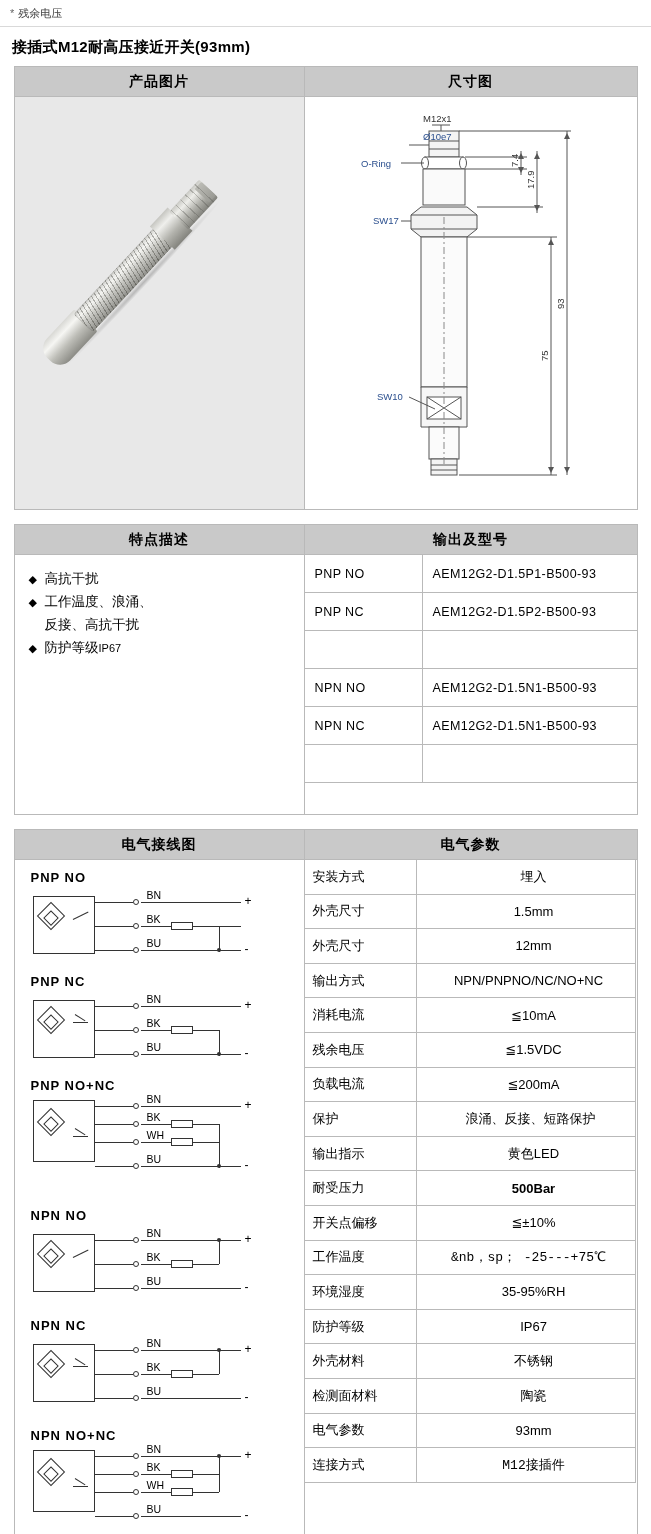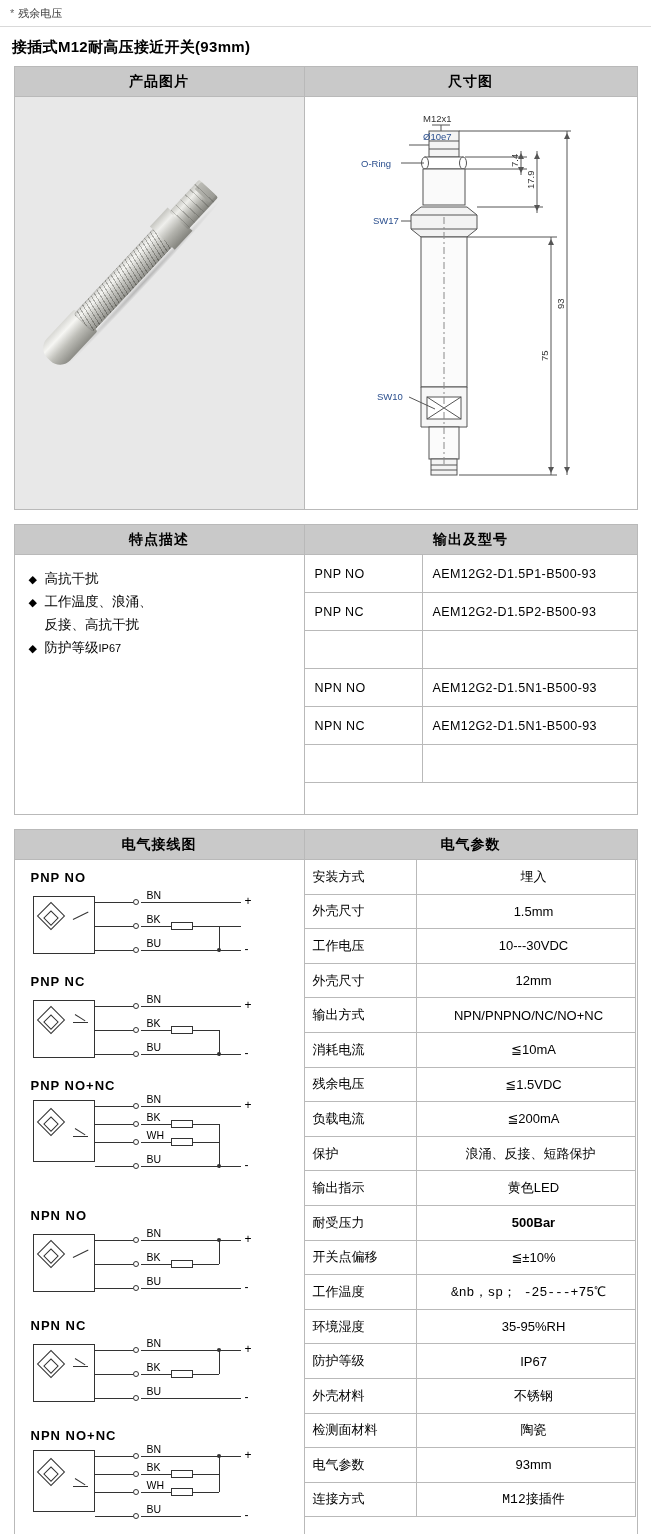--- a/index.html
+++ b/index.html
@@ -548,24 +548,20 @@
           <tbody>
                 <tr>
                   <td class="k">安装方式</td>
                   <td class="v">埋入</td>
                 </tr>
           <tr>
                   <td class="k">外壳尺寸</td>
                   <td class="v">1.5mm</td>
                 </tr>
           <tr>
-                  <td class="k">工作电压</td>
-                  <td class="v">10---30VDC</td>
-                </tr>
-          <tr>
                   <td class="k">外壳尺寸</td>
                   <td class="v">12mm</td>
                 </tr>
           <tr>
                   <td class="k">输出方式</td>
                   <td class="v" style="padding-left:14px;">NPN/PNPNO/NC/NO+NC</td>
                 </tr>
           <tr>
                   <td class="k">消耗电流</td>
                   <td class="v">≦10mA</td>

